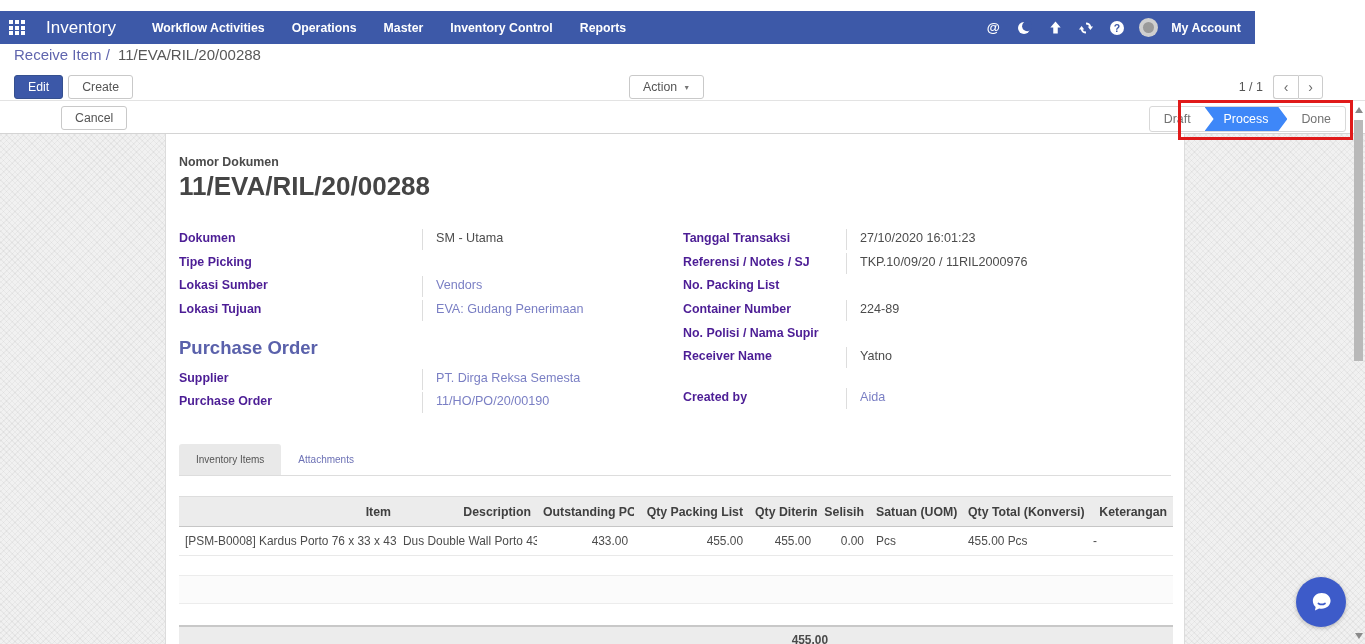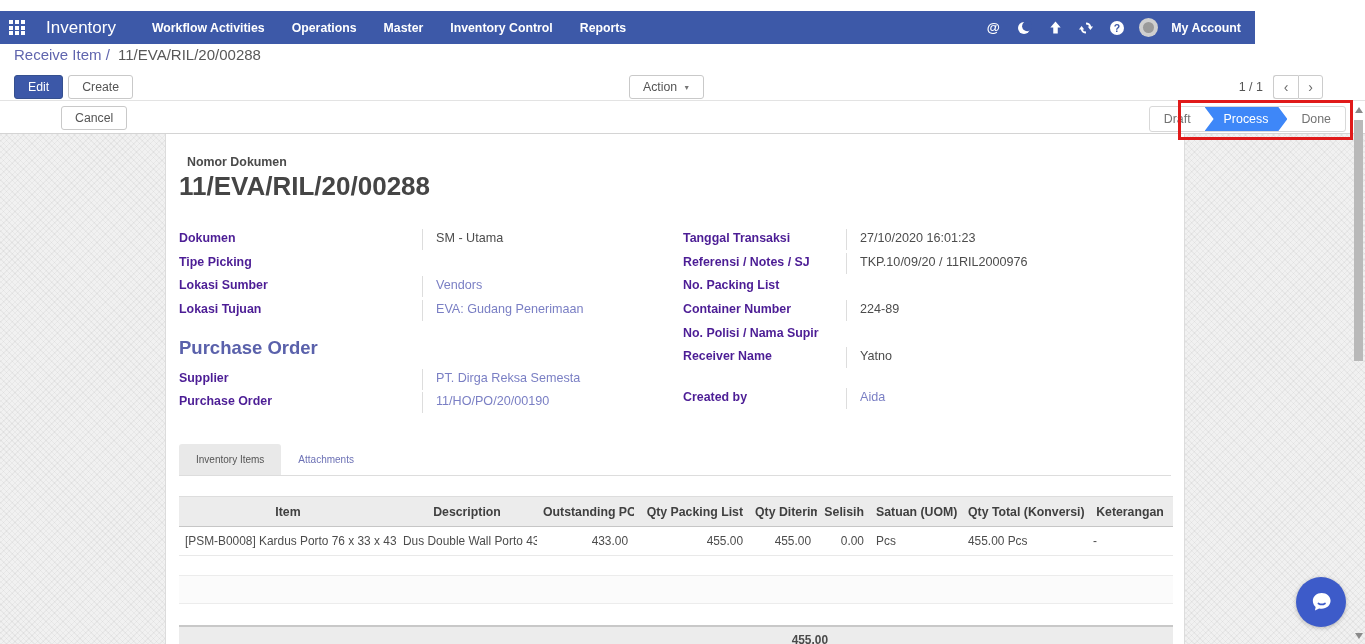--- a/index.html
+++ b/index.html
@@ -48,42 +48,42 @@
 
   
   .content { position:absolute; top:134px; left:0; width:1365px; height:510px;
     background-color:#f1f1f1;
     background-image:
       repeating-linear-gradient(45deg, rgba(0,0,0,0.04) 0 1px, transparent 1px 4px),
       repeating-linear-gradient(-45deg, rgba(0,0,0,0.04) 0 1px, transparent 1px 4px);
   }
   .sheet { position:absolute; left:165px; top:0; width:1020px; height:510px; background:#fff; border:1px solid #dcdcdc; border-top:none; border-bottom:none; padding:21px 13px 0 13px; overflow:hidden; }
 
-  .doc-label { font-size:12.4px; font-weight:700; color:#4a4a4a;margin-left:8px; }
+  .doc-label { font-size:12.4px; font-weight:700; color:#4a4a4a; }
   .doc-number { font-size:26px; font-weight:700; color:#454545; margin-top:2px; margin-bottom:27px; }
 
   .groups { display:grid; grid-template-columns:1fr 1fr; column-gap:16px; }
   .frow { display:grid; min-height:23.7px; align-items:start; }
   .g-left .frow { grid-template-columns:243px 1fr; }
   .g-right .frow { grid-template-columns:163px 1fr; }
   .flabel { font-size:12.4px; font-weight:700; color:#4c1d95; padding-top:2px; }
   .fvalue { font-size:12.6px; color:#4c4c4c; border-left:1px solid #ddd; padding:2px 0 2px 13px; min-height:21px; }
   .fvalue.link { color:#7a7fc4; cursor:pointer; }
   .section-title { font-size:18.5px; font-weight:700; color:#5a61ab; margin:13px 0 10px 0; }
   .spacer17 { height:17px; }
 
   
   .tabbar { display:flex; margin-top:28px; border-bottom:1px solid #ddd; height:32px; }
   .tab { display:flex; align-items:center; padding:0 17px; font-size:10px; cursor:pointer; border-radius:3px 3px 0 0; }
   .tab.active { background:#e9e9e9; color:#555; }
   .tab.inactive { color:#6c71b5; }
 
   
   .items-table { width:994px; border-collapse:collapse; table-layout:fixed; margin-top:20px; }
-  .items-table th { background:#ececec; font-size:12.3px; font-weight:700; color:#404040; height:30px; padding:0 6px; border-top:1px solid #ddd; border-bottom:1px solid #c6c6c6; text-align:center; white-space:nowrap; overflow:hidden; }
+  .items-table th { background:#ececec; font-size:12.3px; font-weight:700; color:#404040; height:30px; padding:0 6px; border-top:1px solid #ddd; border-bottom:1px solid #c6c6c6; text-align:right; white-space:nowrap; overflow:hidden; }
   .items-table td { font-size:11.9px; color:#4c4c4c; height:29px; padding:0 6px; border-bottom:1px solid #e9e9e9; white-space:nowrap; overflow:hidden; }
   .items-table .num { text-align:right; }
   .items-table tr.empty1 td { height:20px; border-bottom:1px solid #ececec; }
   .items-table tr.empty2 td { height:28px; background:#fbfbfb; border-bottom:1px solid #ececec; }
   .table-footer { margin-top:21px; width:994px; background:#ececec; border-top:2px solid #c8c8c8; height:30px; }
   .footer-total { display:block; width:649px; text-align:right; font-size:11.9px; font-weight:700; color:#4a4a4a; padding-top:6px; }
 
   
   .scrollbar { position:absolute; right:0; top:101px; width:13px; height:543px; z-index:45; }
   .sb-up { position:absolute; top:6px; left:3px; width:0; height:0; border-left:4px solid transparent; border-right:4px solid transparent; border-bottom:6px solid #8a8a8a; cursor:pointer; }

